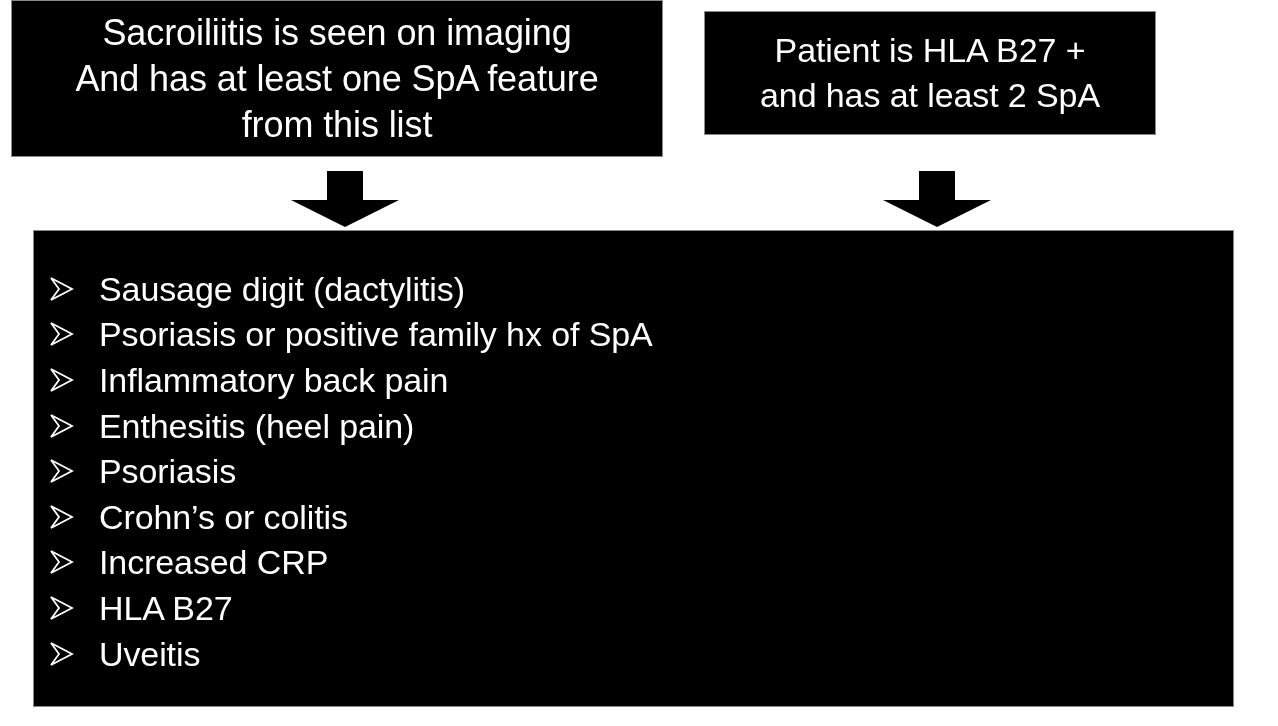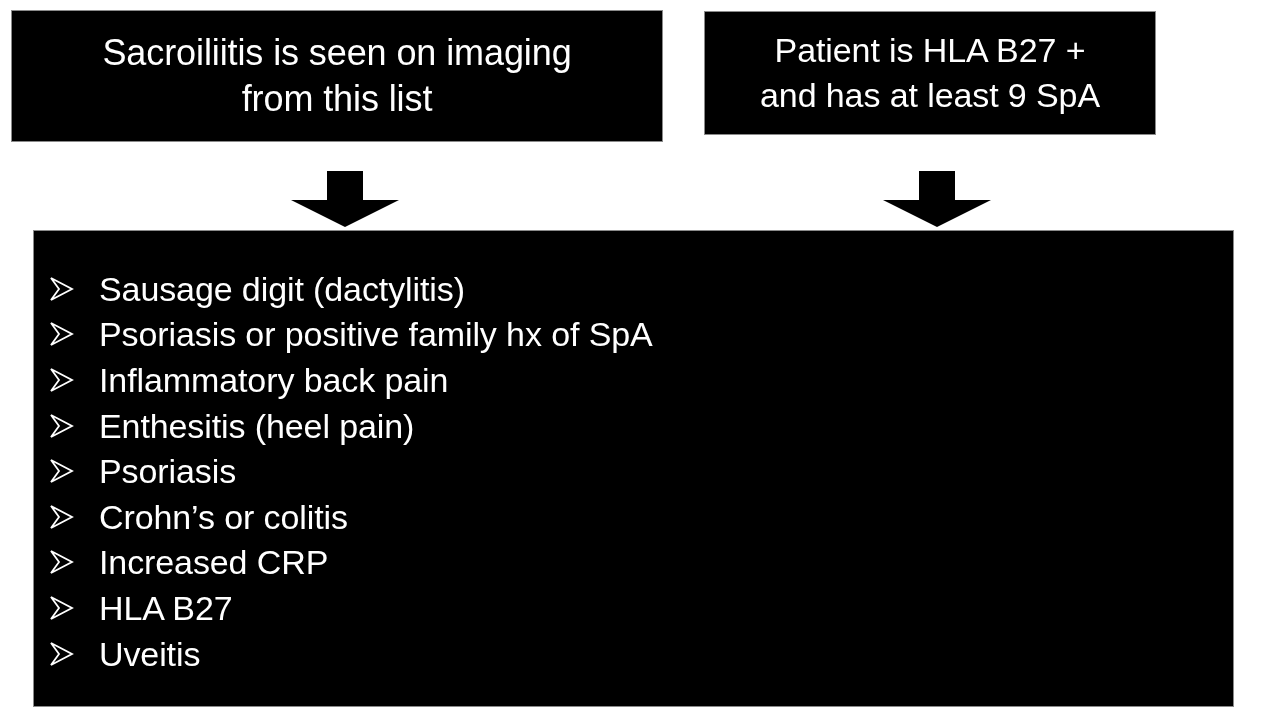--- a/index.html
+++ b/index.html
@@ -34,23 +34,23 @@
     white-space: nowrap;
     font-size: 36px;
     line-height: 46px;
     font-weight: 400;
     letter-spacing: -0.1px;
   }
 
   
   #box-imaging {
     left: 11px;
-    top: 10px;
+    top: 0;
     width: 652px;
-    height: 132px;
+    height: 157px;
   }
   
   #box-hla {
     left: 704px;
     top: 11px;
     width: 452px;
     height: 124px;
   }
   #box-hla .crit-line {
     font-size: 34px;
@@ -104,26 +104,27 @@
     font-weight: 400;
     letter-spacing: -0.1px;
     padding-left: 13px;
   }
 </style>
 </head>
 <body>
 
 <div class="crit-box" id="box-imaging">
   <span class="crit-line">Sacroiliitis is seen on imaging</span>
+  <span class="crit-line">And has at least one SpA feature</span>
   <span class="crit-line">from this list</span>
 </div>
 
 <div class="crit-box" id="box-hla">
   <span class="crit-line">Patient is HLA B27 +</span>
-  <span class="crit-line">and has at least 9 SpA</span>
+  <span class="crit-line">and has at least 2 SpA</span>
 </div>
 
 <div class="down-arrow" id="arrow-left">
   <svg viewBox="0 0 108 56" width="108" height="56" aria-hidden="true">
     <polygon points="36,0 72,0 72,29 108,29 54,56 0,29 36,29" fill="#000000"></polygon>
   </svg>
 </div>
 
 <div class="down-arrow" id="arrow-right">
   <svg viewBox="0 0 108 56" width="108" height="56" aria-hidden="true">

